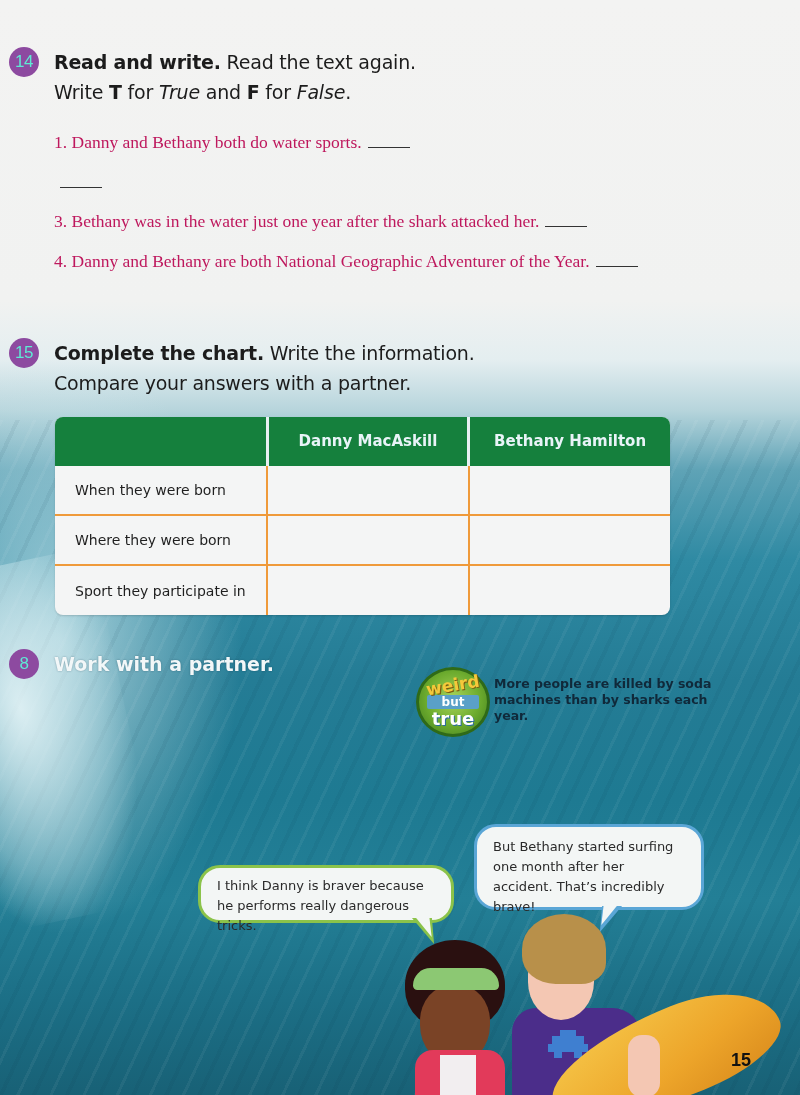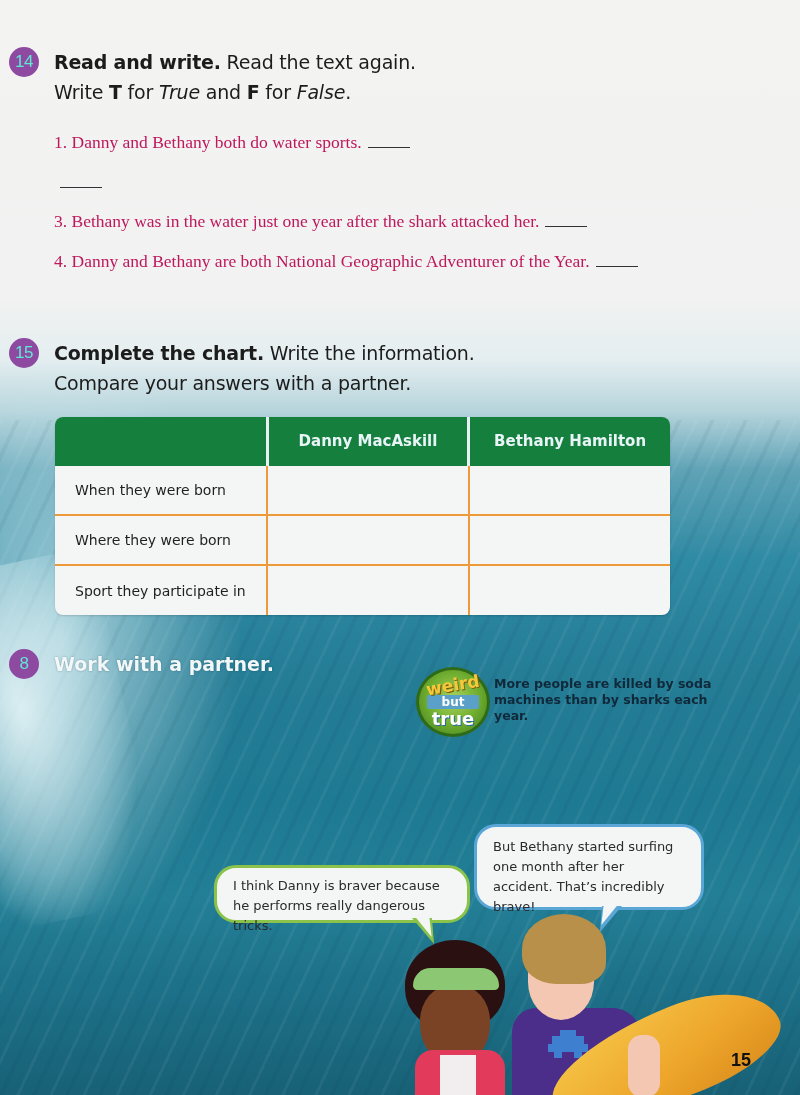--- a/index.html
+++ b/index.html
@@ -138,21 +138,21 @@
 
     
     .bubble {
       position: absolute;
       background: #f3f6f5;
       border-radius: 22px;
       font-family: "DejaVu Sans", sans-serif;
       font-size: 13px; line-height: 20px; color: #2a2a2a;
       padding: 8px 16px;
     }
-    .bubble-girl { left: 214px; top: 865px; width: 256px; height: 58px; border: 3px solid #8bc34a; padding-top: 8px; }
+    .bubble-girl { left: 198px; top: 865px; width: 256px; height: 58px; border: 3px solid #8bc34a; padding-top: 8px; }
     .bubble-boy { left: 474px; top: 824px; width: 230px; height: 86px; border: 3px solid #5aa6d6; padding-top: 10px; }
     .tail {
       position: absolute; width: 0; height: 0;
     }
     .tail-girl { left: 418px; top: 918px; border-left: 10px solid transparent; border-right: 10px solid transparent; border-top: 26px solid #8bc34a; transform: skewX(25deg); }
     .tail-girl-inner { left: 420px; top: 917px; border-left: 7px solid transparent; border-right: 7px solid transparent; border-top: 20px solid #f3f6f5; transform: skewX(25deg); }
     .tail-boy { left: 596px; top: 906px; border-left: 10px solid transparent; border-right: 10px solid transparent; border-top: 26px solid #5aa6d6; transform: skewX(-25deg); }
     .tail-boy-inner { left: 599px; top: 905px; border-left: 7px solid transparent; border-right: 7px solid transparent; border-top: 20px solid #f3f6f5; transform: skewX(-25deg); }
 
     

